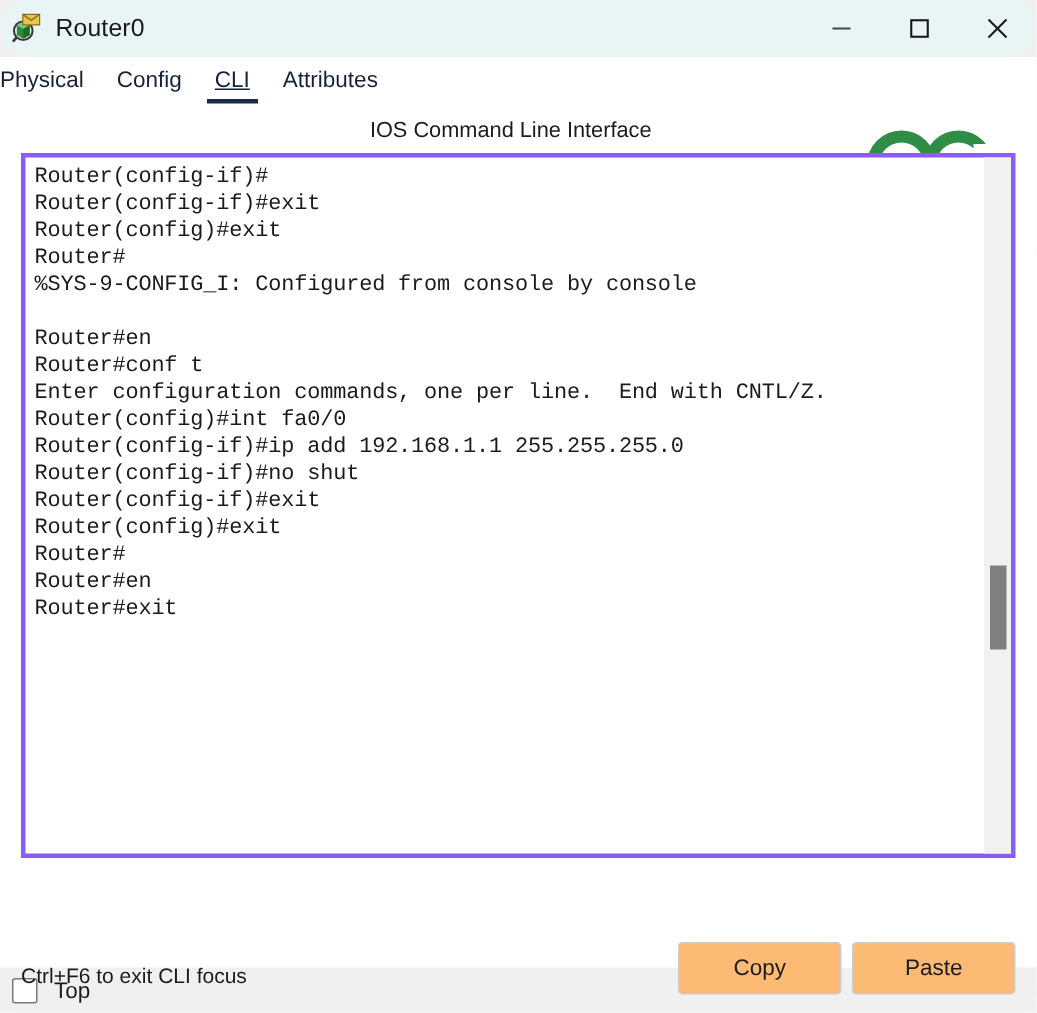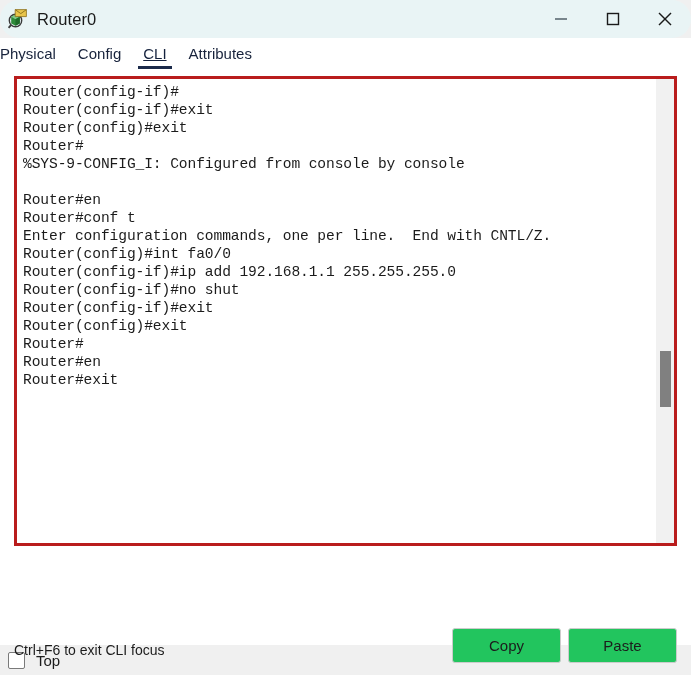--- a/index.html
+++ b/index.html
@@ -104,21 +104,21 @@
     color: #1c1c1c;
     padding-top: 3px;
     padding-bottom: 7px;
     padding-right: 10px;
   }
 
   
   .terminal-wrap {
     margin: 0 14px 0 14px;
     height: 470px;
-    border: 3px solid #b91c1c;
+    border: 3px solid #8b5cf6;
     background: #ffffff;
     position: relative;
     box-sizing: border-box;
     display: flex;
   }
   .terminal {
     flex: 1 1 auto;
     padding: 4px 0 0 6px;
     overflow: hidden;
   }
@@ -167,21 +167,21 @@
     right: 14px;
     top: 8px;
     display: flex;
     gap: 7px;
   }
   .btn {
     width: 107px;
     height: 33px;
     border: 1px solid #cccccc;
     border-radius: 3px;
-    background: #22c55e;
+    background: #fdba74;
     font-size: 15px;
     color: #1c1c1c;
     display: flex;
     align-items: center;
     justify-content: center;
   }
 
   
   .bottombar {
     height: 30px;
@@ -256,20 +256,21 @@
       <g fill="none" stroke="#2f8d46" stroke-width="8" stroke-linecap="butt">
         <circle cx="30" cy="26" r="19"></circle>
         <circle cx="68" cy="26" r="19"></circle>
       </g>
       <rect x="16" y="22" width="30" height="8" fill="#2f8d46"></rect>
       <rect x="54" y="22" width="30" height="8" fill="#2f8d46"></rect>
       <rect x="78" y="12" width="12" height="13" fill="#ffffff"></rect>
     </svg>
   </div>
 
+  <div class="subheader">IOS Command Line Interface</div>
 
   <div class="terminal-wrap">
     <div class="terminal">
       <div class="term-line">Router(config-if)#</div>
       <div class="term-line">Router(config-if)#exit</div>
       <div class="term-line">Router(config)#exit</div>
       <div class="term-line">Router#</div>
       <div class="term-line">%SYS-9-CONFIG_I: Configured from console by console</div>
       <div class="term-line blank"></div>
       <div class="term-line">Router#en</div>

